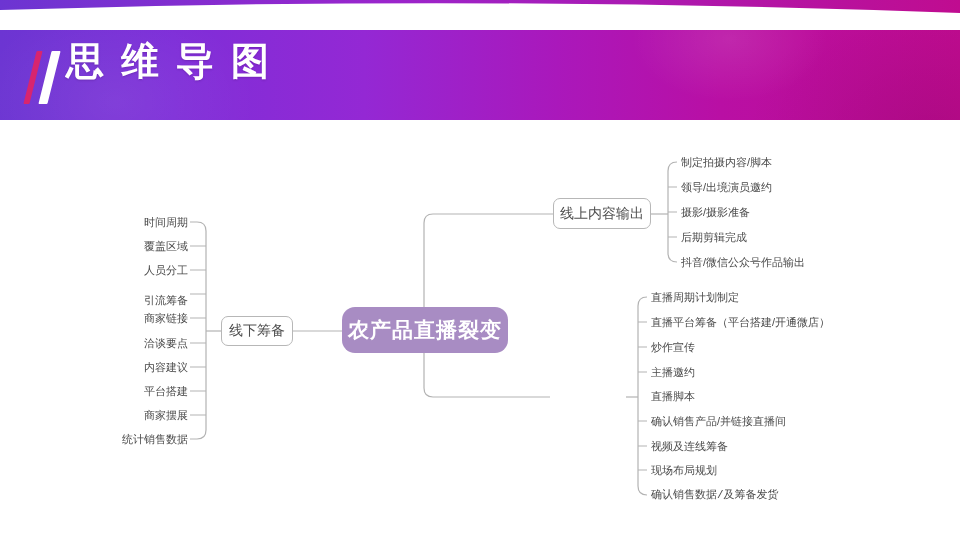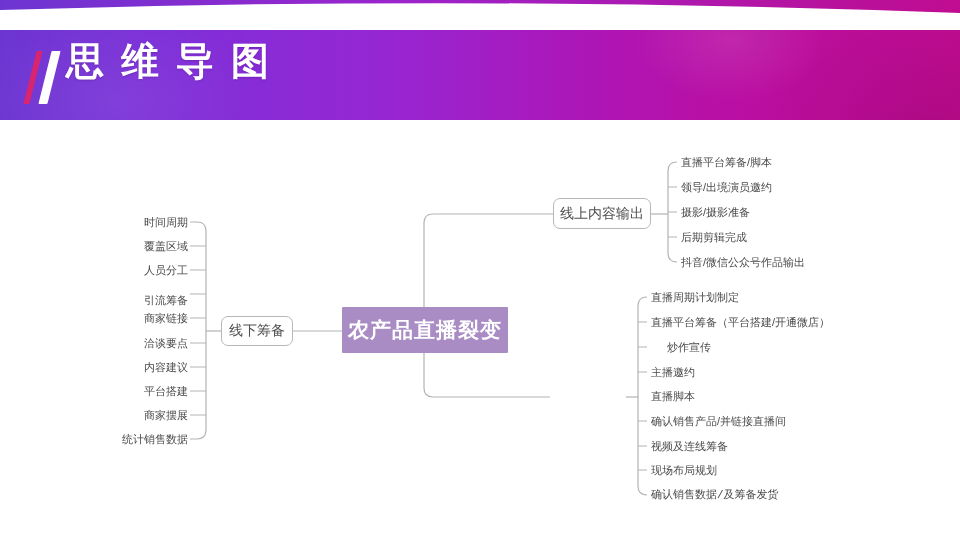--- a/index.html
+++ b/index.html
@@ -38,21 +38,21 @@
   .leaf.rt{left:681px;}
   .leaf.rb{left:651px;}
   .branch-box{
     position:absolute;box-sizing:border-box;
     background:#ffffff;border:1px solid #b7b7b7;border-radius:7px;
     display:flex;align-items:center;justify-content:center;
     font-size:14px;color:#4f4f4f;white-space:nowrap;
   }
   .center-node{
     position:absolute;left:342px;top:307px;width:166px;height:46px;
-    border-radius:1px;display:flex;align-items:center;justify-content:center;
+    border-radius:13px;display:flex;align-items:center;justify-content:center;
     font-size:21px;font-weight:bold;color:#ffffff;letter-spacing:1px;
     white-space:nowrap;
   }
 </style>
 </head>
 <body>
 
 <svg class="top-strip" width="960" height="14" viewBox="0 0 960 14">
   <defs>
     <linearGradient id="stripGrad" x1="0" y1="0" x2="1" y2="0">
@@ -102,29 +102,29 @@
   <div class="leaf left" style="top:238px;">覆盖区域</div>
   <div class="leaf left" style="top:262px;">人员分工</div>
   <div class="leaf left" style="top:292px;">引流筹备</div>
   <div class="leaf left" style="top:310px;">商家链接</div>
   <div class="leaf left" style="top:335px;">洽谈要点</div>
   <div class="leaf left" style="top:359px;">内容建议</div>
   <div class="leaf left" style="top:383px;">平台搭建</div>
   <div class="leaf left" style="top:407px;">商家摆展</div>
   <div class="leaf left" style="top:431px;">统计销售数据</div>
 
-  <div class="leaf rt" style="top:154px;">直播平台筹备/脚本</div>
+  <div class="leaf rt" style="top:154px;">制定拍摄内容/脚本</div>
   <div class="leaf rt" style="top:179px;">领导/出境演员邀约</div>
   <div class="leaf rt" style="top:204px;">摄影/摄影准备</div>
   <div class="leaf rt" style="top:229px;">后期剪辑完成</div>
   <div class="leaf rt" style="top:254px;">抖音/微信公众号作品输出</div>
 
   <div class="leaf rb" style="top:289px;">直播周期计划制定</div>
   <div class="leaf rb" style="top:314px;">直播平台筹备（平台搭建/开通微店）</div>
-  <div class="leaf rb" style="top:339px;margin-left:16px;">炒作宣传</div>
+  <div class="leaf rb" style="top:339px;">炒作宣传</div>
   <div class="leaf rb" style="top:364px;">主播邀约</div>
   <div class="leaf rb" style="top:388px;">直播脚本</div>
   <div class="leaf rb" style="top:413px;">确认销售产品/并链接直播间</div>
   <div class="leaf rb" style="top:438px;">视频及连线筹备</div>
   <div class="leaf rb" style="top:462px;">现场布局规划</div>
   <div class="leaf rb" style="top:487px;font-family:Liberation Mono, monospace;">确认销售数据/及筹备发货</div>
 
 </div>
 
 </body></html>

